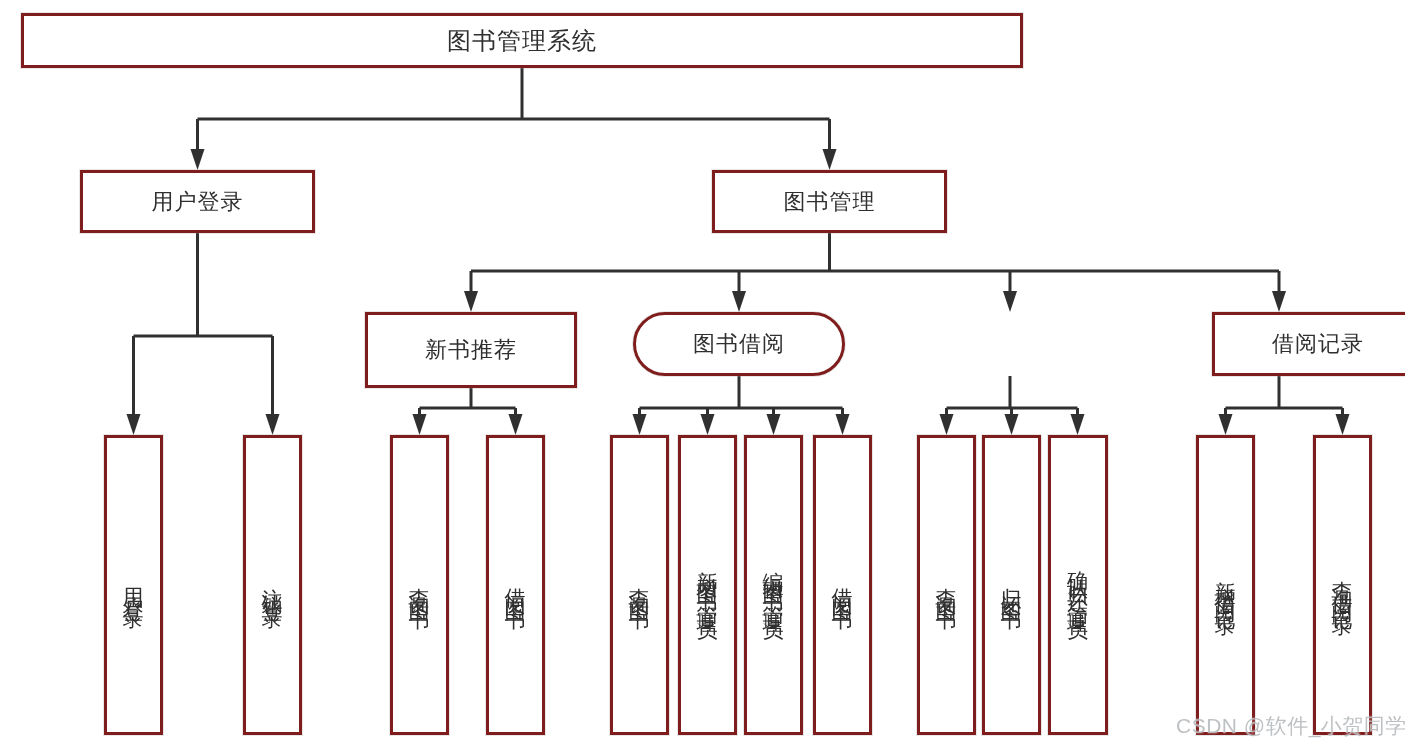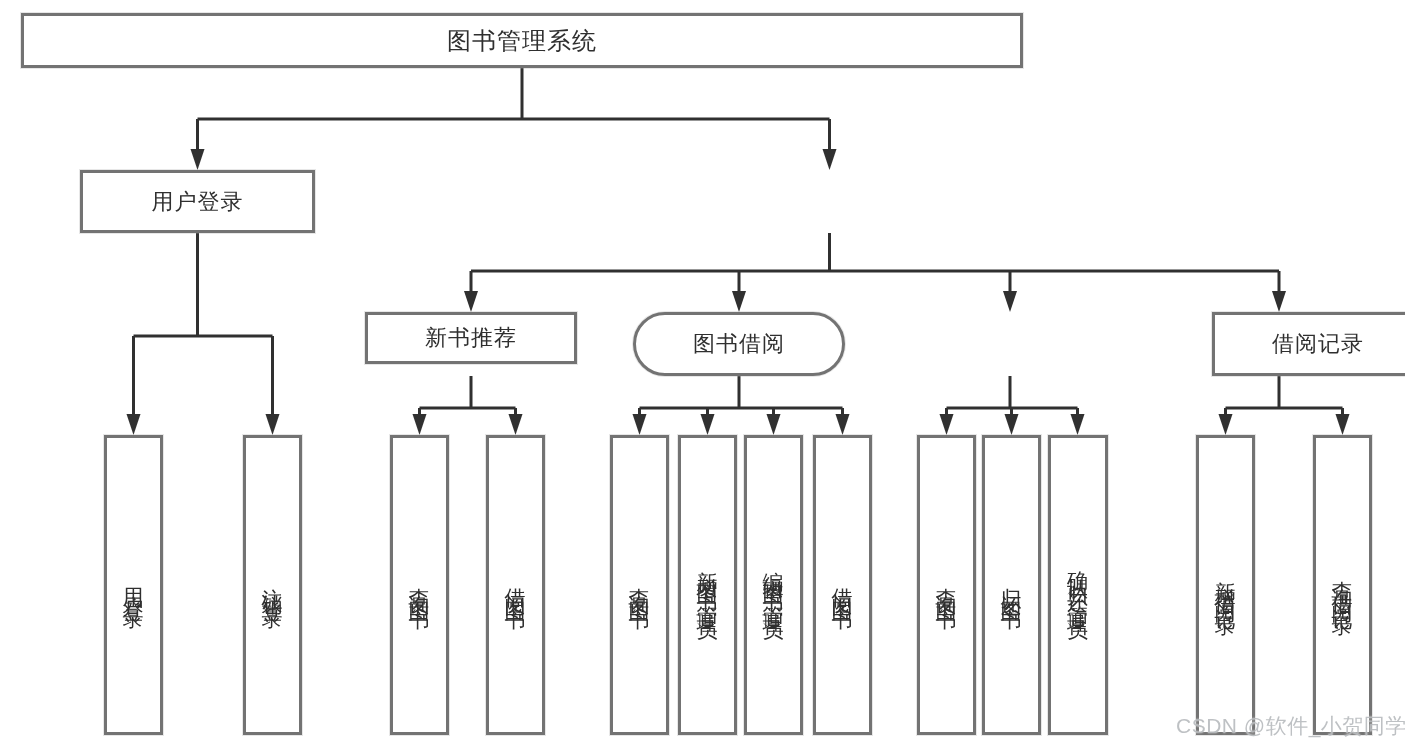--- a/index.html
+++ b/index.html
@@ -17,21 +17,21 @@
   }
   #connectors {
     position: absolute;
     left: 0; top: 0;
     width: 1405px;
     height: 747px;
   }
   .box {
     position: absolute;
     box-sizing: border-box;
-    border: 3px solid #737373;
+    border: 3px solid #7f1d1d;
     background: #ffffff;
     display: flex;
     align-items: center;
     justify-content: center;
     color: #2f2f2f;
     box-shadow: 0 0 0 1px rgba(160,160,160,0.25);
   }
   .lv1 { font-size: 24px; letter-spacing: 1px; }
   .lv2, .lv3 { font-size: 22px; letter-spacing: 1px; }
   .leaf span {
@@ -99,22 +99,23 @@
         <use href="#ah" x="1011.5" y="435"></use>
       <use href="#ah" x="1077.5" y="435"></use>
         <use href="#ah" x="1225.5" y="435"></use>
       <use href="#ah" x="1342.5" y="435"></use>
     </g>
   </svg>
 
   <div class="box lv1" style="left:21px; top:13px; width:1002px; height:55px;">图书管理系统</div>
 
   <div class="box lv2" style="left:80px; top:170px; width:235px; height:63px;">用户登录</div>
+  <div class="box lv2" style="left:712px; top:170px; width:235px; height:63px;">图书管理</div>
 
-  <div class="box lv3" style="left:365px; top:312px; width:212px; height:52px;">新书推荐</div>
+  <div class="box lv3" style="left:365px; top:312px; width:212px; height:76px;">新书推荐</div>
   <div class="box lv3" style="left:633px; top:312px; width:212px; height:64px;border-radius:32px;">图书借阅</div>
   <div class="box lv3" style="left:1212px; top:312px; width:212px; height:64px;">借阅记录</div>
 
   <div class="box leaf" style="left:104px; top:435px; width:59px; height:300px;">
     <span>用户登录</span>
   </div>
   <div class="box leaf" style="left:243px; top:435px; width:59px; height:300px;">
     <span>注销登录</span>
   </div>
   <div class="box leaf" style="left:390px; top:435px; width:59px; height:300px;">

